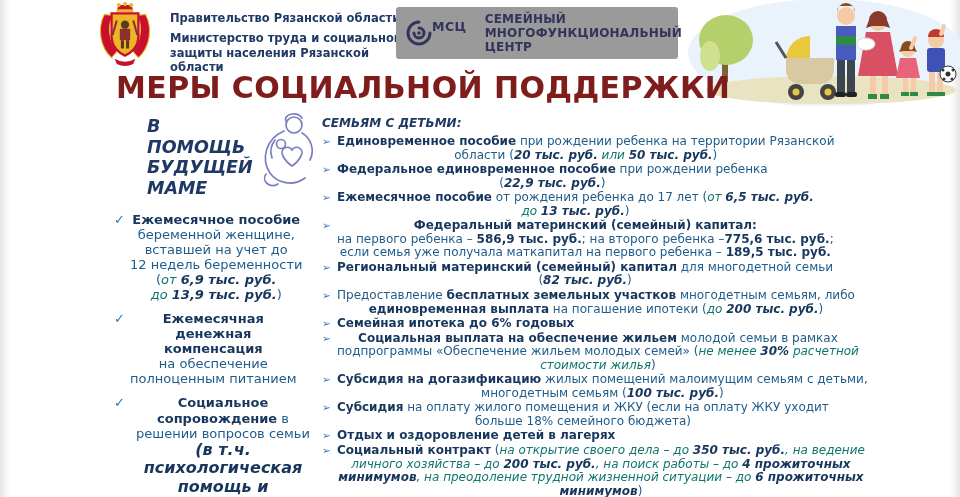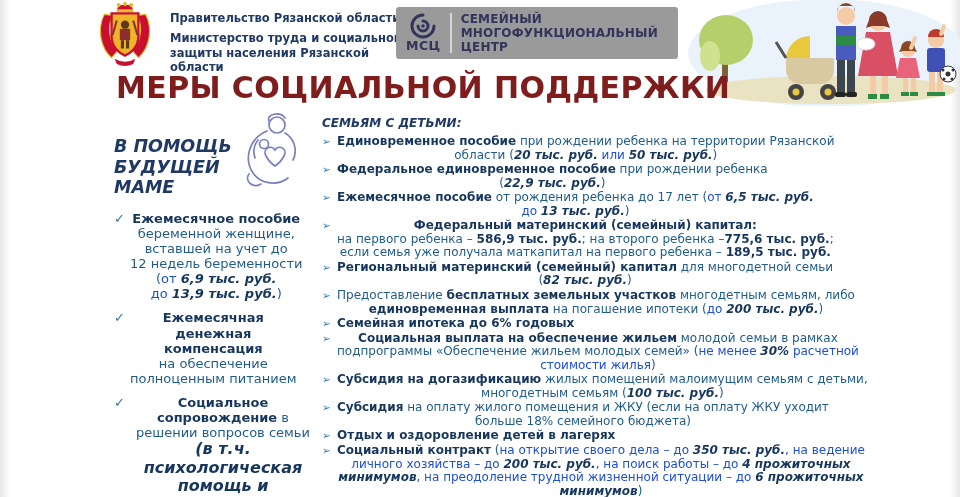--- a/index.html
+++ b/index.html
@@ -10,48 +10,48 @@
   .edge{position:absolute;top:0;bottom:0;width:10px;pointer-events:none;}
   .edge.left{left:0;background:linear-gradient(to right,rgba(200,200,200,.45),rgba(255,255,255,0));}
   .edge.right{right:0;background:linear-gradient(to left,rgba(200,200,200,.45),rgba(255,255,255,0));}
 
   
   .coat{position:absolute;left:93px;top:2px;}
   .gov{position:absolute;left:170px;top:11px;width:250px;color:#1f3864;font-weight:bold;font-size:11.5px;line-height:1.25;}
   .gov .l2{margin-top:6px;}
   .msc{position:absolute;left:396px;top:7px;width:282px;height:52px;background:#9a9a9a;border-radius:3px;
        display:flex;align-items:center;padding:0 10px;box-sizing:border-box;gap:9px;color:#33335c;}
-  .msc-logo{display:flex;flex-direction:column;align-items:center;line-height:1;}
+  .msc-logo{display:flex;flex-direction:row;line-height:1;}
   .msc-abbr{font-weight:bold;font-size:12.5px;margin-top:1px;letter-spacing:.5px;}
   .msc-divider{width:2px;height:40px;background:#d6d6d6;}
   .msc-name{font-weight:bold;font-size:12px;line-height:1.18;letter-spacing:.2px;}
   .family{position:absolute;left:686px;top:0;}
 
   
   .title{position:absolute;left:116px;top:70px;font-size:30px;font-weight:bold;color:#7f1d1d;letter-spacing:.4px;white-space:nowrap;}
 
   
   .sidebar{position:absolute;left:114px;top:116px;width:202px;}
-  .sidebar-head{display:flex;align-items:flex-end;}
+  .sidebar-head{display:flex;align-items:center;margin-left:33px;}
   .sidebar-heading{width:122px;font-size:17.5px;font-weight:bold;font-style:italic;color:#1f3864;line-height:1.18;}
   .mom-icon{margin-top:-4px;}
   .sidebar-list{margin-top:13px;}
   .sidebar-list .list-item{display:flex;margin-bottom:9px;font-size:13px;line-height:1.16;}
   .sidebar-list .marker{width:16px;flex-shrink:0;color:#2e75b6;font-weight:bold;font-size:13px;}
 
   
   .maincol{position:absolute;left:322px;top:116px;width:638px;}
   .main-heading{font-size:12px;font-weight:bold;font-style:italic;color:#1f3864;margin-bottom:5px;}
   .main-list .list-item{display:flex;margin-bottom:1px;font-size:12px;line-height:1.13;}
   .main-list .marker{width:15px;flex-shrink:0;color:#2e75b6;font-size:10.5px;padding-top:1px;}
 
   
   .seg-b{font-weight:bold;color:#17365d;}
   .seg-r{color:#1f5c8b;}
-  .seg-i{color:#1d4ed8;}
+  .seg-i{font-style:italic;color:#0f766e;}
   .seg-bi{font-weight:bold;font-style:italic;color:#17365d;}
   .seg-n{font-weight:bold;font-style:italic;color:#17365d;font-size:16px;}
   .item-body{display:block;text-align:center;}
 </style>
 </head>
 <body>
 
 <div class="page">
   <div class="edge left"></div>
   <div class="edge right"></div>

